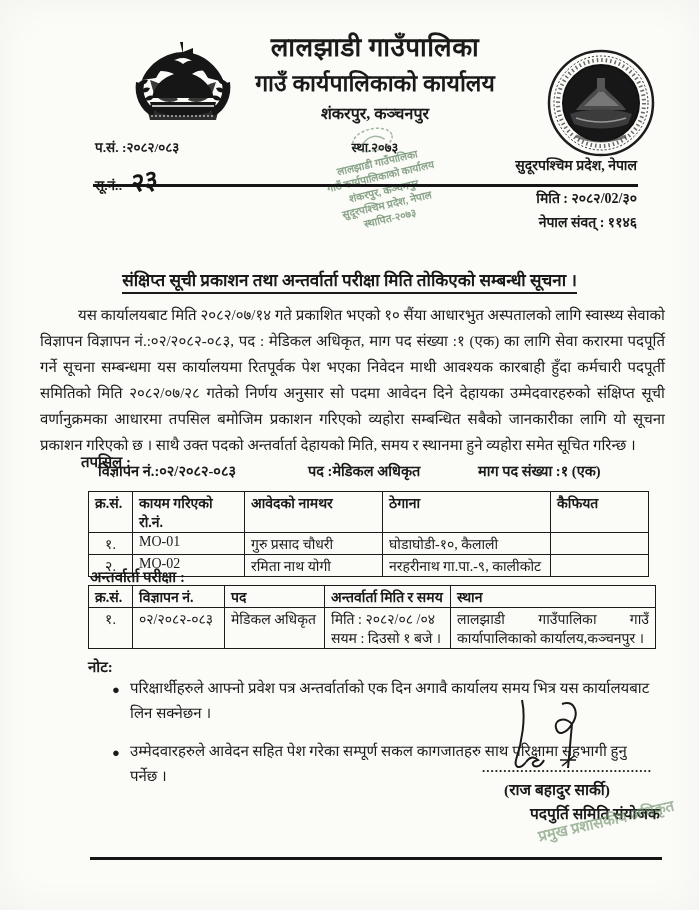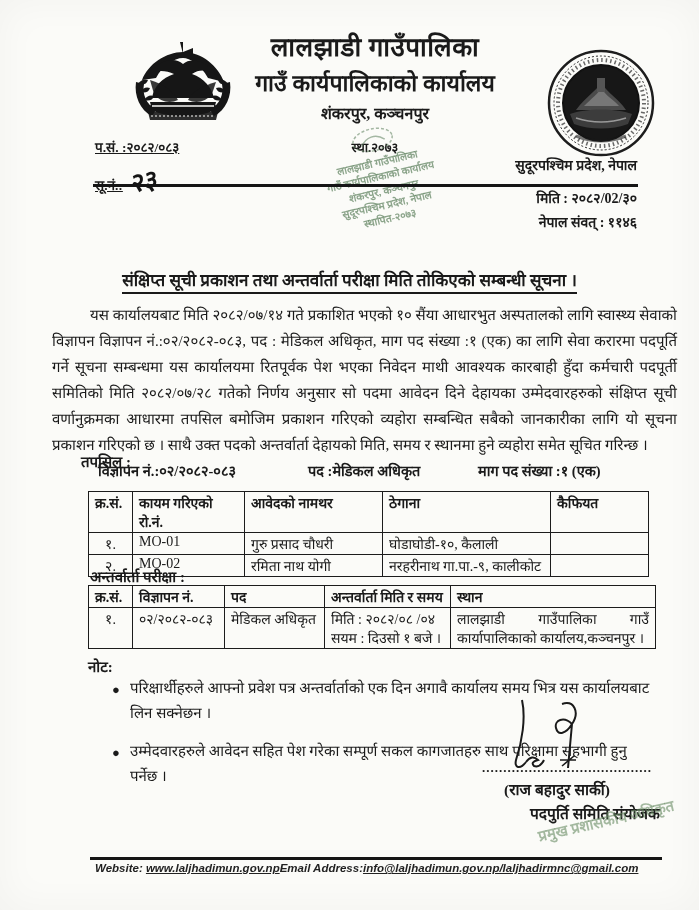--- a/index.html
+++ b/index.html
@@ -16,21 +16,21 @@
   .abs{position:absolute;}
   
   .hdr-text{left:210px;top:28px;width:330px;text-align:center;}
   .hdr-muni{font-size:26px;font-weight:bold;letter-spacing:.5px;}
   .hdr-office{font-size:23px;font-weight:bold;margin-top:2px;}
   .hdr-addr{font-size:16px;font-weight:bold;margin-top:4px;}
   .hdr-est{font-size:13px;font-weight:bold;margin-top:14px;}
   .emblem-left{left:130px;top:40px;}
   .seal-right{left:546px;top:48px;}
   
-  .refblock{left:95px;top:138px;font-size:13.5px;font-weight:bold;text-decoration:underline;}
+  .refblock{left:95px;top:138px;font-size:13.5px;font-weight:bold;}
   .ref-su{margin-top:6px;}
   .handwritten{
     display:inline-block;font-size:26px;font-weight:bold;
     transform:rotate(-10deg) skewX(-8deg);
     margin-left:8px;color:#141414;
   }
   .divider{left:93px;top:184px;width:545px;height:3px;background:#151515;}
   .meta{right:62px;top:158px;text-align:right;font-size:14px;font-weight:bold;line-height:1.1;}
   .meta-province{margin-bottom:18px;}
   .meta-date{margin-bottom:8px;}
@@ -48,21 +48,21 @@
     color:rgba(105,140,100,.6);
     font-size:15px;font-weight:bold;white-space:nowrap;
   }
   
   .title{
     left:0;top:268px;width:699px;text-align:center;
     font-size:17px;font-weight:bold;font-family:Liberation Serif, serif;
   }
   .title span{border-bottom:2px solid #1a1a1a;padding-bottom:2px;}
   .para{
-    left:52px;top:302px;width:625px;
+    left:40px;top:302px;width:625px;
     font-size:15px;line-height:26px;text-align:justify;text-indent:38px;
   }
   .sec-label{font-size:15px;font-weight:bold;}
   .tapasil-label{left:81px;top:451px;}
   .advert-line{left:98px;top:460px;width:545px;font-size:14.5px;font-weight:bold;}
   .advert-line .ad-post{position:absolute;left:210px;}
   .advert-line .ad-count{position:absolute;left:380px;}
   
   table{border-collapse:collapse;table-layout:fixed;}
   td,th{
@@ -268,17 +268,14 @@
       <path d="M70 6 C82 2 88 14 80 26 C74 36 66 38 64 30 C62 22 72 18 80 26 L76 70" fill="none" stroke="#1a1a1a" stroke-width="2"></path>
       <path d="M68 62 l16 0 M70 68 l12 -10" fill="none" stroke="#1a1a1a" stroke-width="1.6"></path>
     </svg>
   </div>
   <div class="abs sig-dots">........................................</div>
   <div class="abs sig-name">(राज बहादुर सार्की)</div>
   <div class="abs sig-desig">पदपुर्ति समिति संयोजक</div>
   <div class="abs stamp-sign">प्रमुख प्रशासकीय अधिकृत</div>
 
   <div class="abs footer-line"></div>
-  <div class="abs footer">
-    <span>Website: </span><span class="lnk">www.laljhadimun.gov.np</span><span>Email Address:</span><span class="lnk">info@laljhadimun.gov.np/laljhadirmnc@gmail.com</span>
-  </div>
 
 </div>
 
 </body></html>

